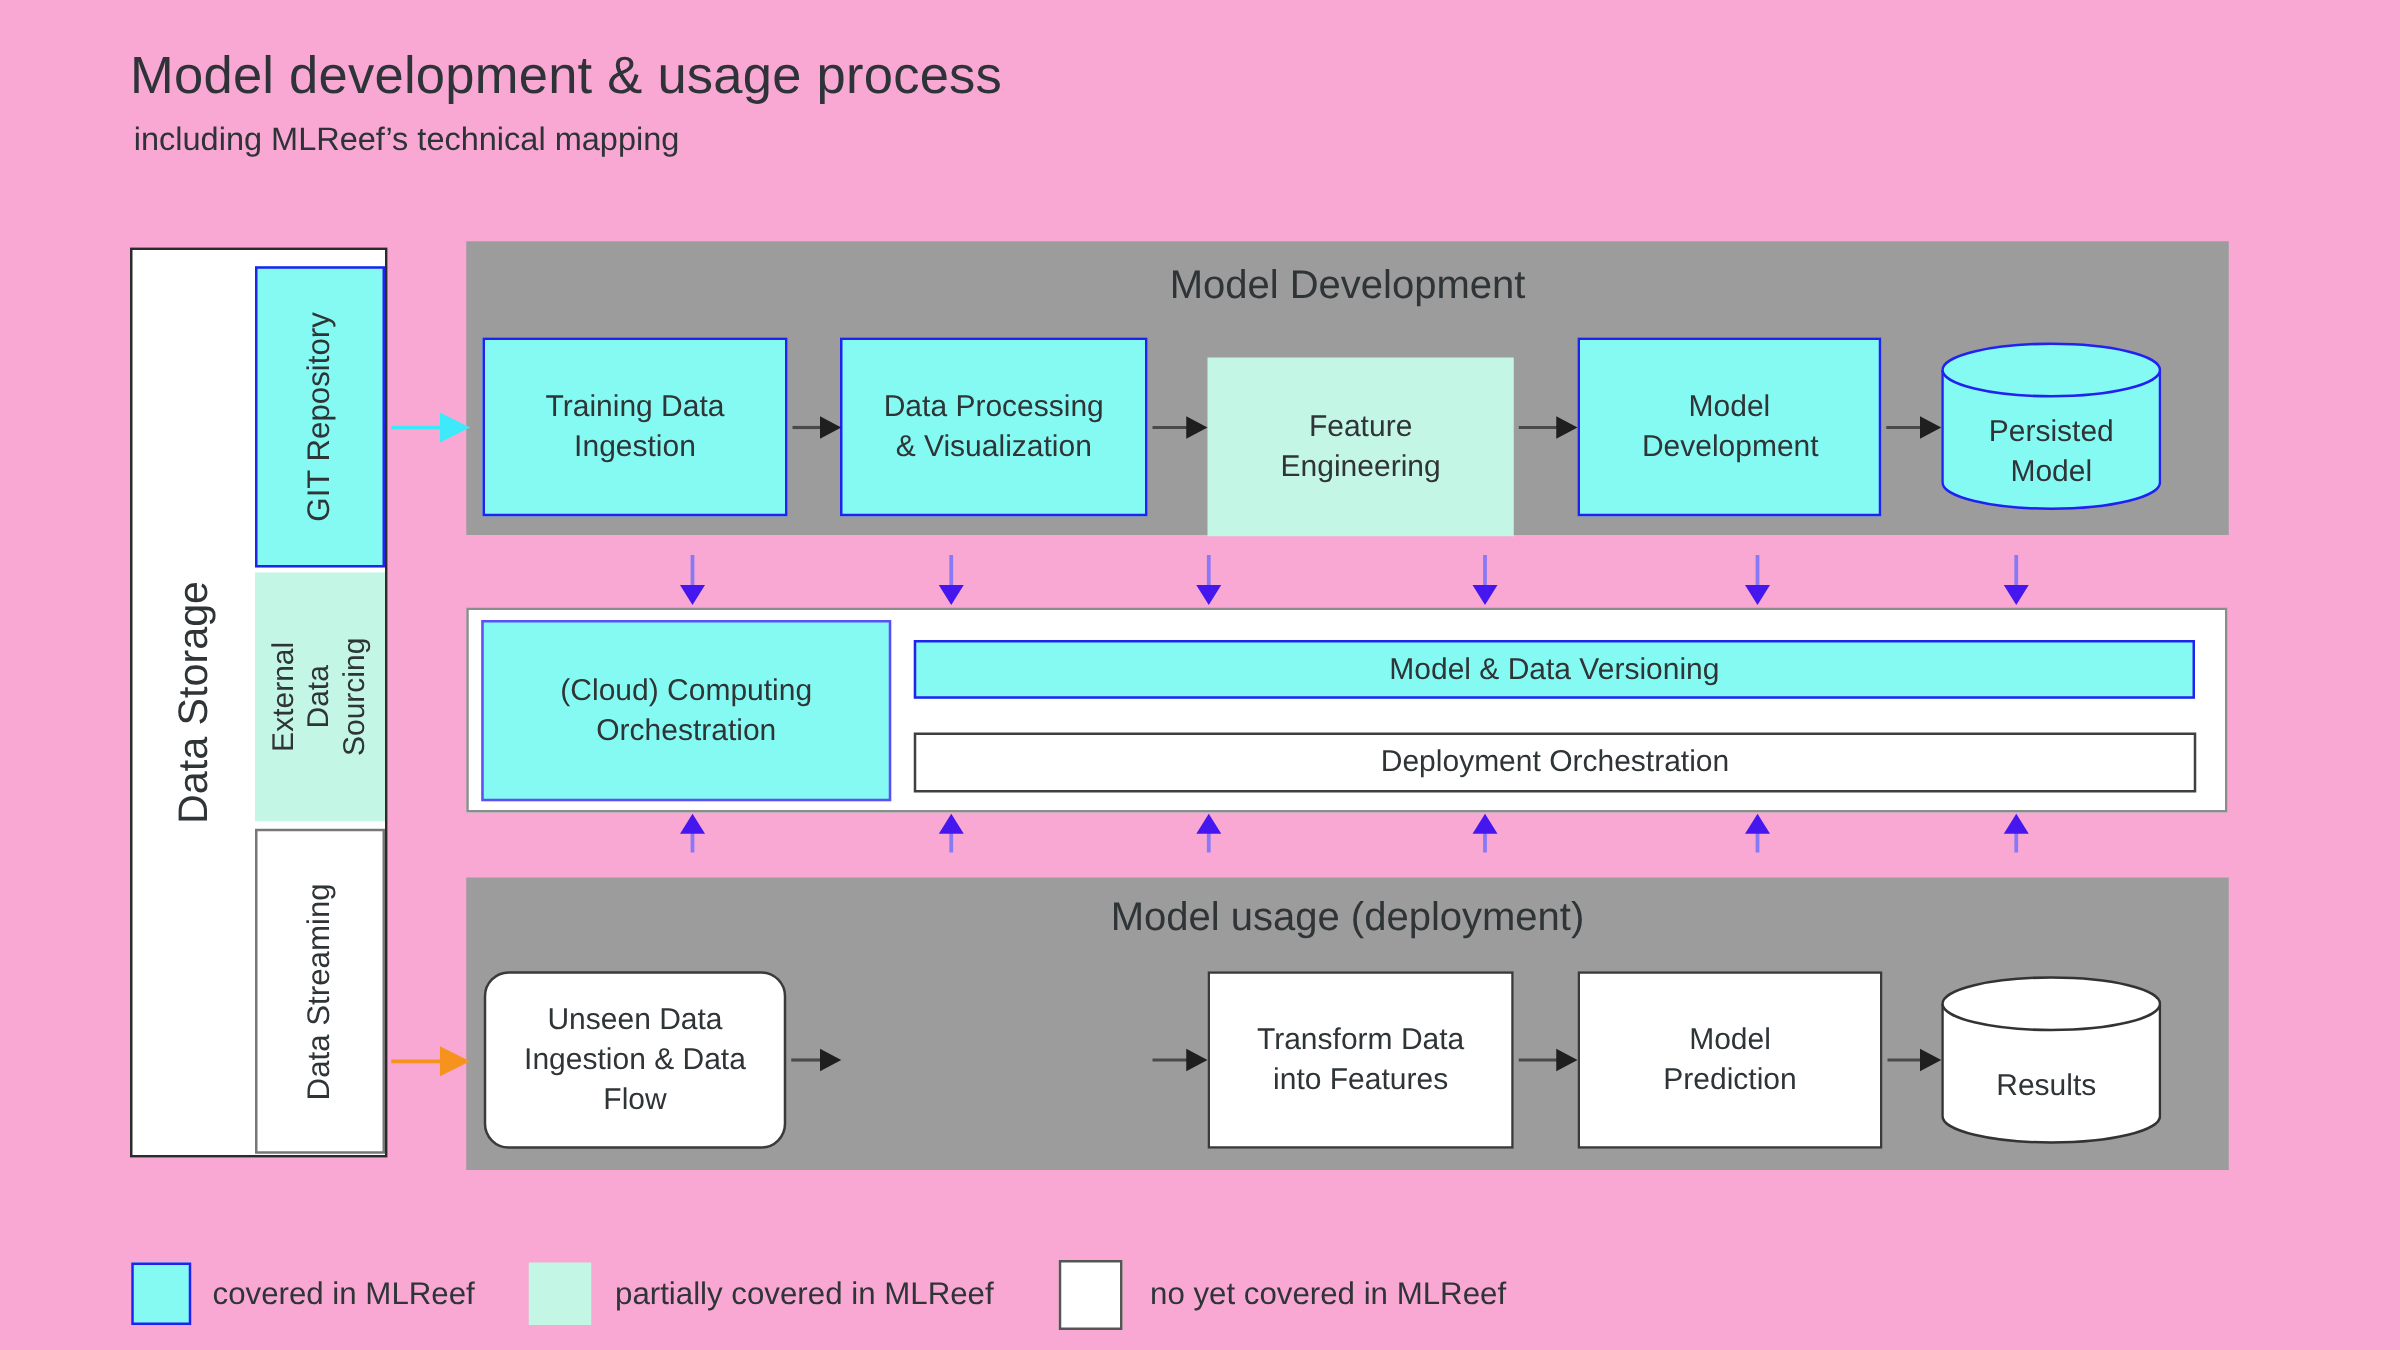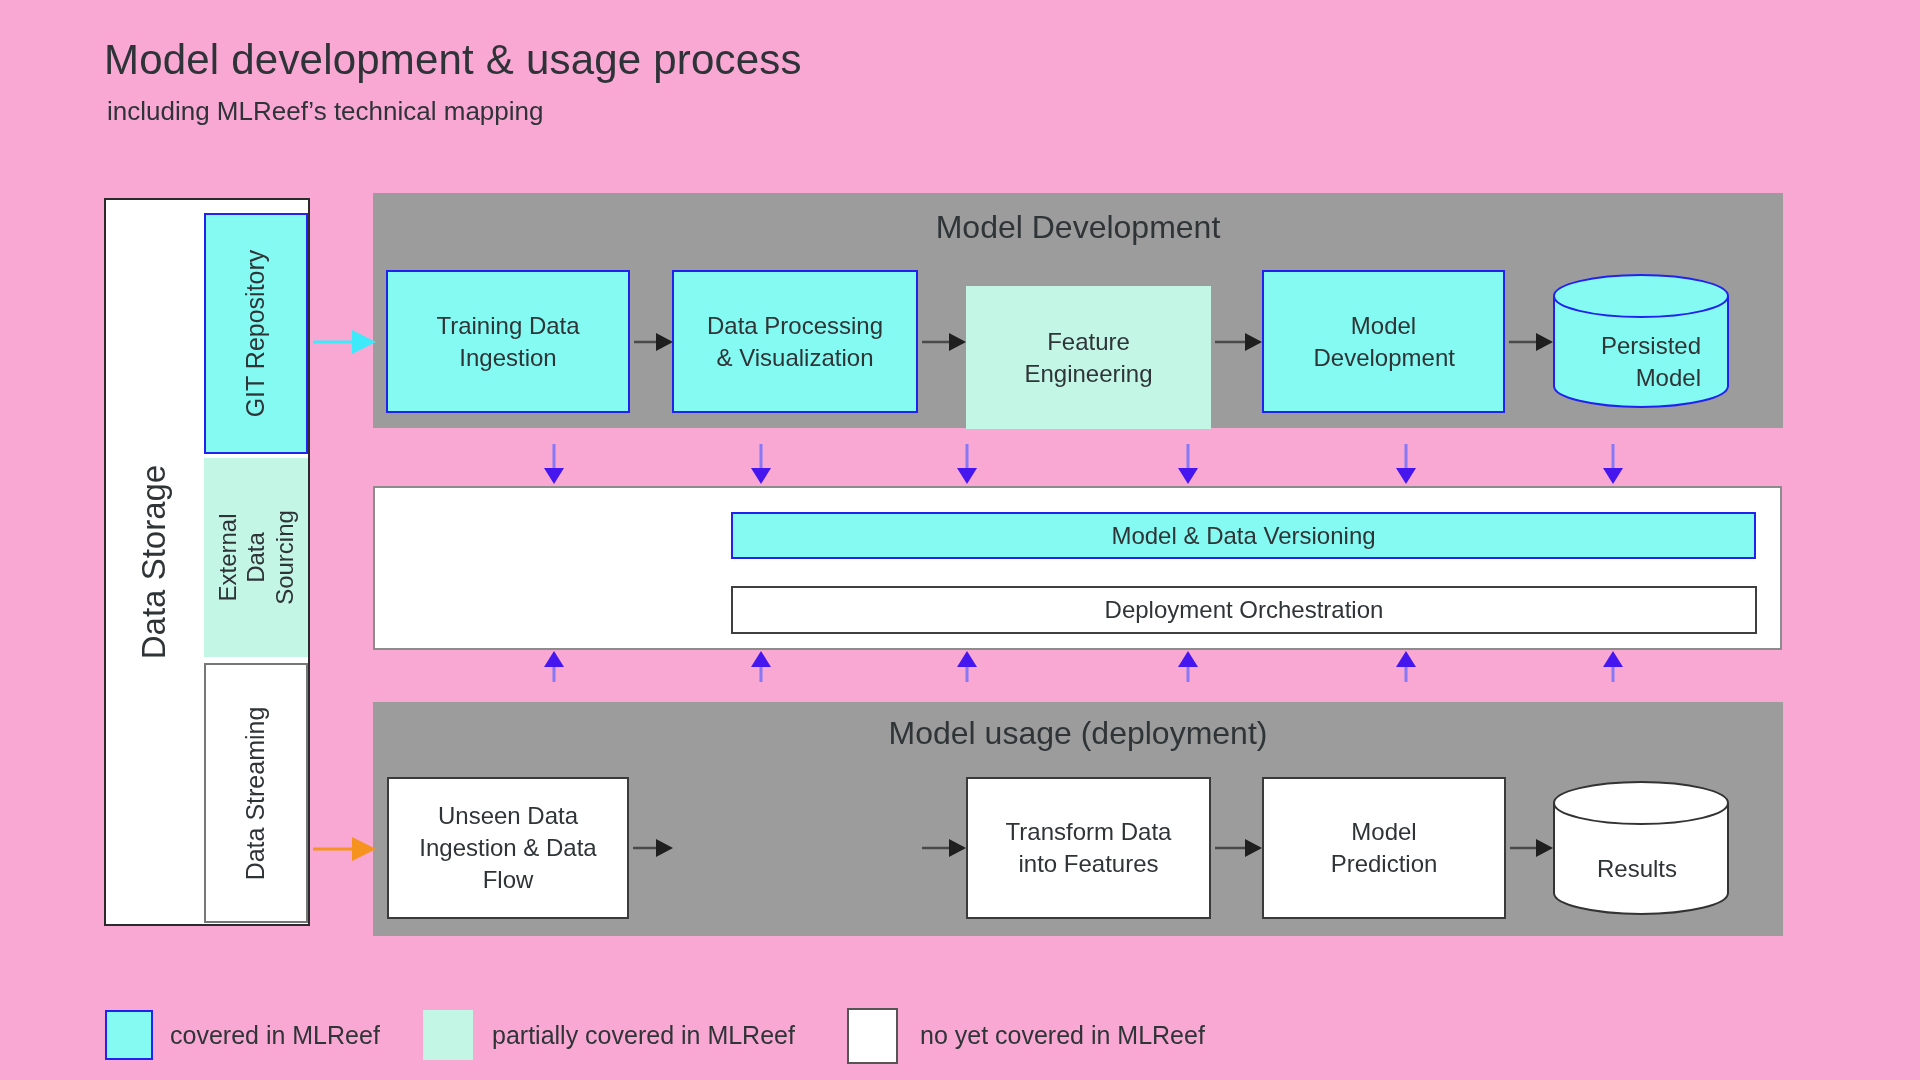--- a/index.html
+++ b/index.html
@@ -71,36 +71,39 @@
   <div class="abs step cov-full" style="left:1262px;top:270px;width:243px;height:143px;">
     <span class="lbl" style="max-width:140px;">Model Development</span>
   </div>
 
   <div class="abs" style="left:1553px;top:271px;width:176px;height:141px;">
     <svg width="176" height="141" viewBox="0 0 176 141">
       <path d="M1,25 V115 A87,21 0 0 0 175,115 V25" fill="#85faf2" stroke="#2222f0" stroke-width="2"></path>
       <ellipse cx="88" cy="25" rx="87" ry="21" fill="#85faf2" stroke="#2222f0" stroke-width="2"></ellipse>
     </svg>
     <div class="cyl-label" style="top:46px;bottom:6px;">
-      <span class="lbl" style="max-width:120px;text-align:right;">Persisted Model</span>
+      <span class="lbl" style="max-width:120px;">Persisted Model</span>
     </div>
   </div>
 
   <div class="abs" style="left:373px;top:486px;width:1409px;height:164px;background:#fff;border:2px solid #8c8c8c;"></div>
+  <div class="abs step" style="left:385px;top:496px;width:328px;height:145px;background:#85faf2;border:2px solid #5b4ff5;">
+    <span class="lbl" style="max-width:235px;">(Cloud) Computing Orchestration</span>
+  </div>
   <div class="abs step cov-full" style="left:731px;top:512px;width:1025px;height:47px;">
     <span class="lbl">Model &amp; Data Versioning</span>
   </div>
   <div class="abs step" style="left:731px;top:586px;width:1026px;height:48px;background:#fff;border:2px solid #3f3f3f;">
     <span class="lbl">Deployment Orchestration</span>
   </div>
 
   <div class="abs band band-bottom">
     <div class="band-header" style="top:13px;">Model usage (deployment)</div>
   </div>
-  <div class="abs step cov-none" style="left:387px;top:777px;width:242px;height:142px;">
+  <div class="abs step cov-none" style="left:387px;top:777px;width:242px;height:142px;border-radius:20px;">
     <span class="lbl" style="max-width:190px;">Unseen Data Ingestion &amp; Data Flow</span>
   </div>
   <div class="abs step cov-none" style="left:966px;top:777px;width:245px;height:142px;">
     <span class="lbl" style="max-width:175px;">Transform Data into Features</span>
   </div>
   <div class="abs step cov-none" style="left:1262px;top:777px;width:244px;height:142px;">
     <span class="lbl" style="max-width:135px;">Model Prediction</span>
   </div>
 
   <div class="abs" style="left:1553px;top:778px;width:168px;height:141px;">

